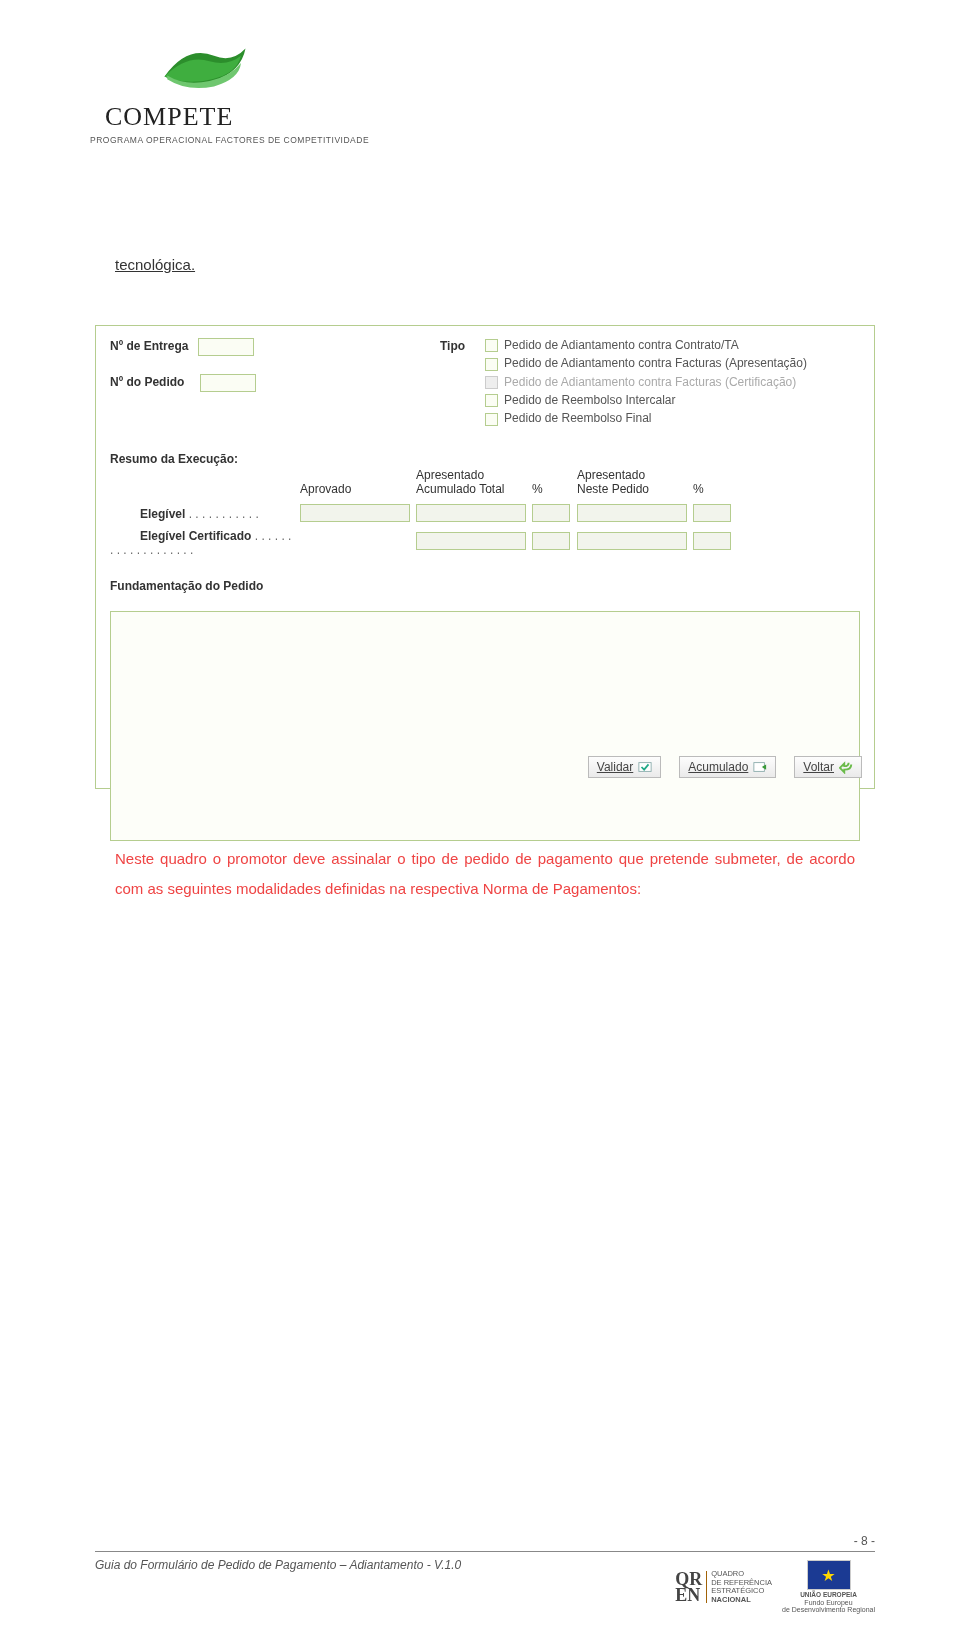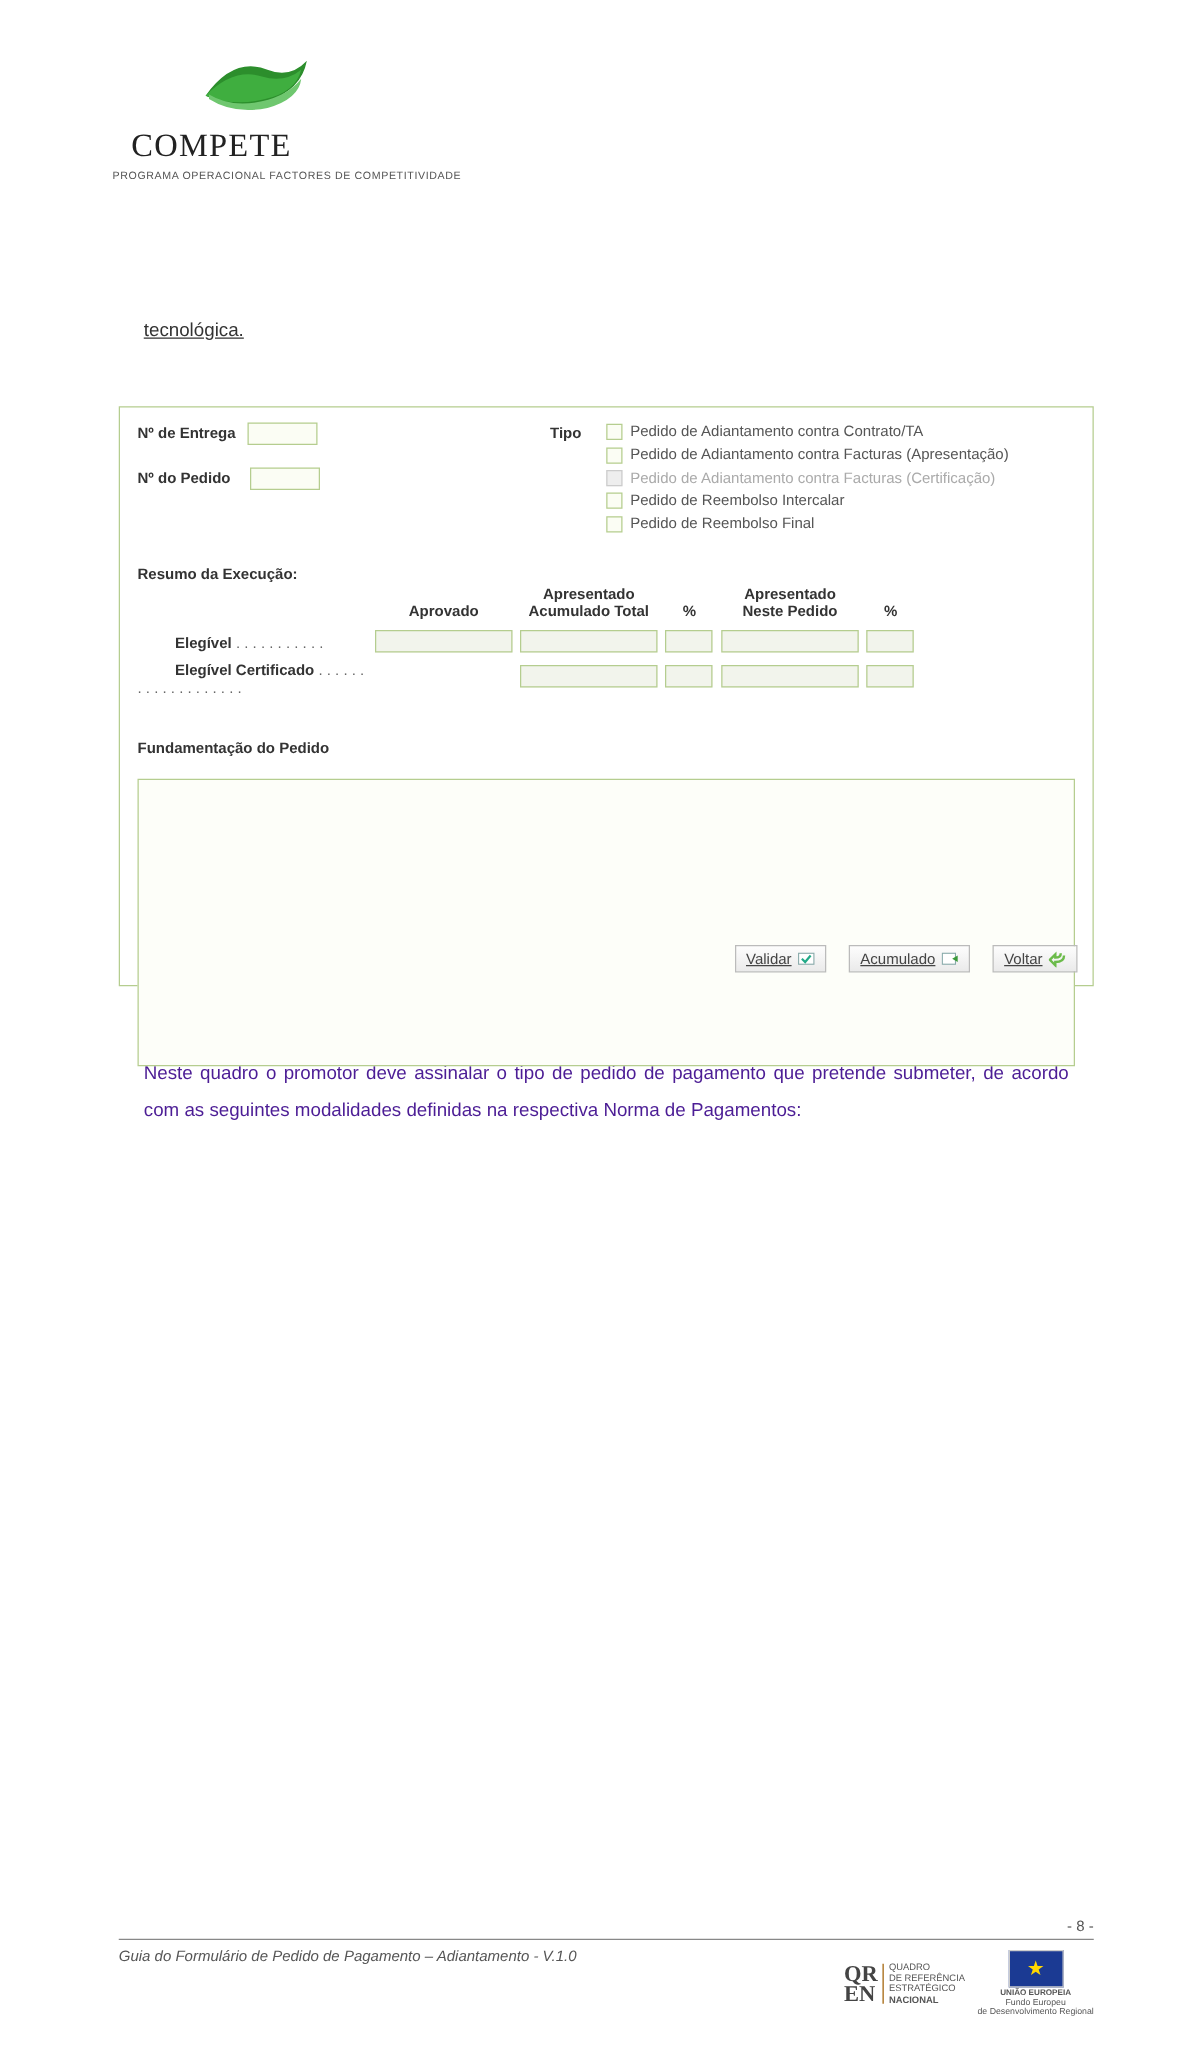--- a/index.html
+++ b/index.html
@@ -106,21 +106,21 @@
     height:13px;
     border: 1px solid #b5cd8f;
     background:#fbfdf4;
     vertical-align: middle;
     margin-right:6px;
   }
   .fb-check.dis { background:#eee; border-color:#ccc; }
   .tipo-list { margin-left: 6px;}
   .tipo-list .item { margin-bottom: 4px; font-size:12px; color:#555;}
   .tipo-list .item.dis { color:#aaa; }
-  .resumo-head td { font-weight:bold; color:#333; font-size:12px; padding:0 6px 6px 0; text-align:center;}
+  .resumo-head td { font-weight:normal; color:#333; font-size:12px; padding:0 6px 6px 0; }
   .resumo-row td { padding: 2px 6px 2px 0; vertical-align: middle;}
   .rowlbl { font-weight:bold; color:#333; font-size:12px; padding-left:30px;}
   .dots { color:#666; }
   .fundamentacao {
     margin-top: 18px;
     width: 750px;
     height: 230px;
     border: 1px solid #b5cd8f;
     background:#fdfef9;
   }
@@ -142,21 +142,21 @@
     align-items:center;
     gap:5px;
     cursor:pointer;
   }
   .fb-btn svg { width:14px; height:14px; }
   
   .para2 {
     margin-top: 55px;
     font-size: 15px;
     line-height: 2;
-    color:#4c1d95;
+    color:#ef4444;
     text-align: justify;
   }
   
   .footer {
     position:absolute;
     bottom:35px;
     left:95px;
     width:780px;
     border-top: 1px solid #888;
     padding-top: 6px;
@@ -270,21 +270,21 @@
           <td></td>
           <td><span class="fb-input-ro"></span></td>
           <td><span class="fb-input-pct"></span></td>
           <td><span class="fb-input-ro"></span></td>
           <td><span class="fb-input-pct"></span></td>
         </tr>
       </tbody>
         </table>
     </div>
 
-    <div class="fb-bold" style="margin-top:32px;">Fundamentação do Pedido</div>
+    <div class="fb-bold" style="margin-top:20px;">Fundamentação do Pedido</div>
     <div class="fundamentacao"></div>
 
     <div class="fb-buttons">
       <div class="fb-btn">
         <span>Validar</span>
         <svg viewBox="0 0 16 16">
             <rect x="1" y="3" width="14" height="10" fill="#fff" stroke="#8aa"></rect>
             <path d="M4 8 L7 11 L12 5" stroke="#2a8" stroke-width="2" fill="none"></path>
           </svg>
       </div>

